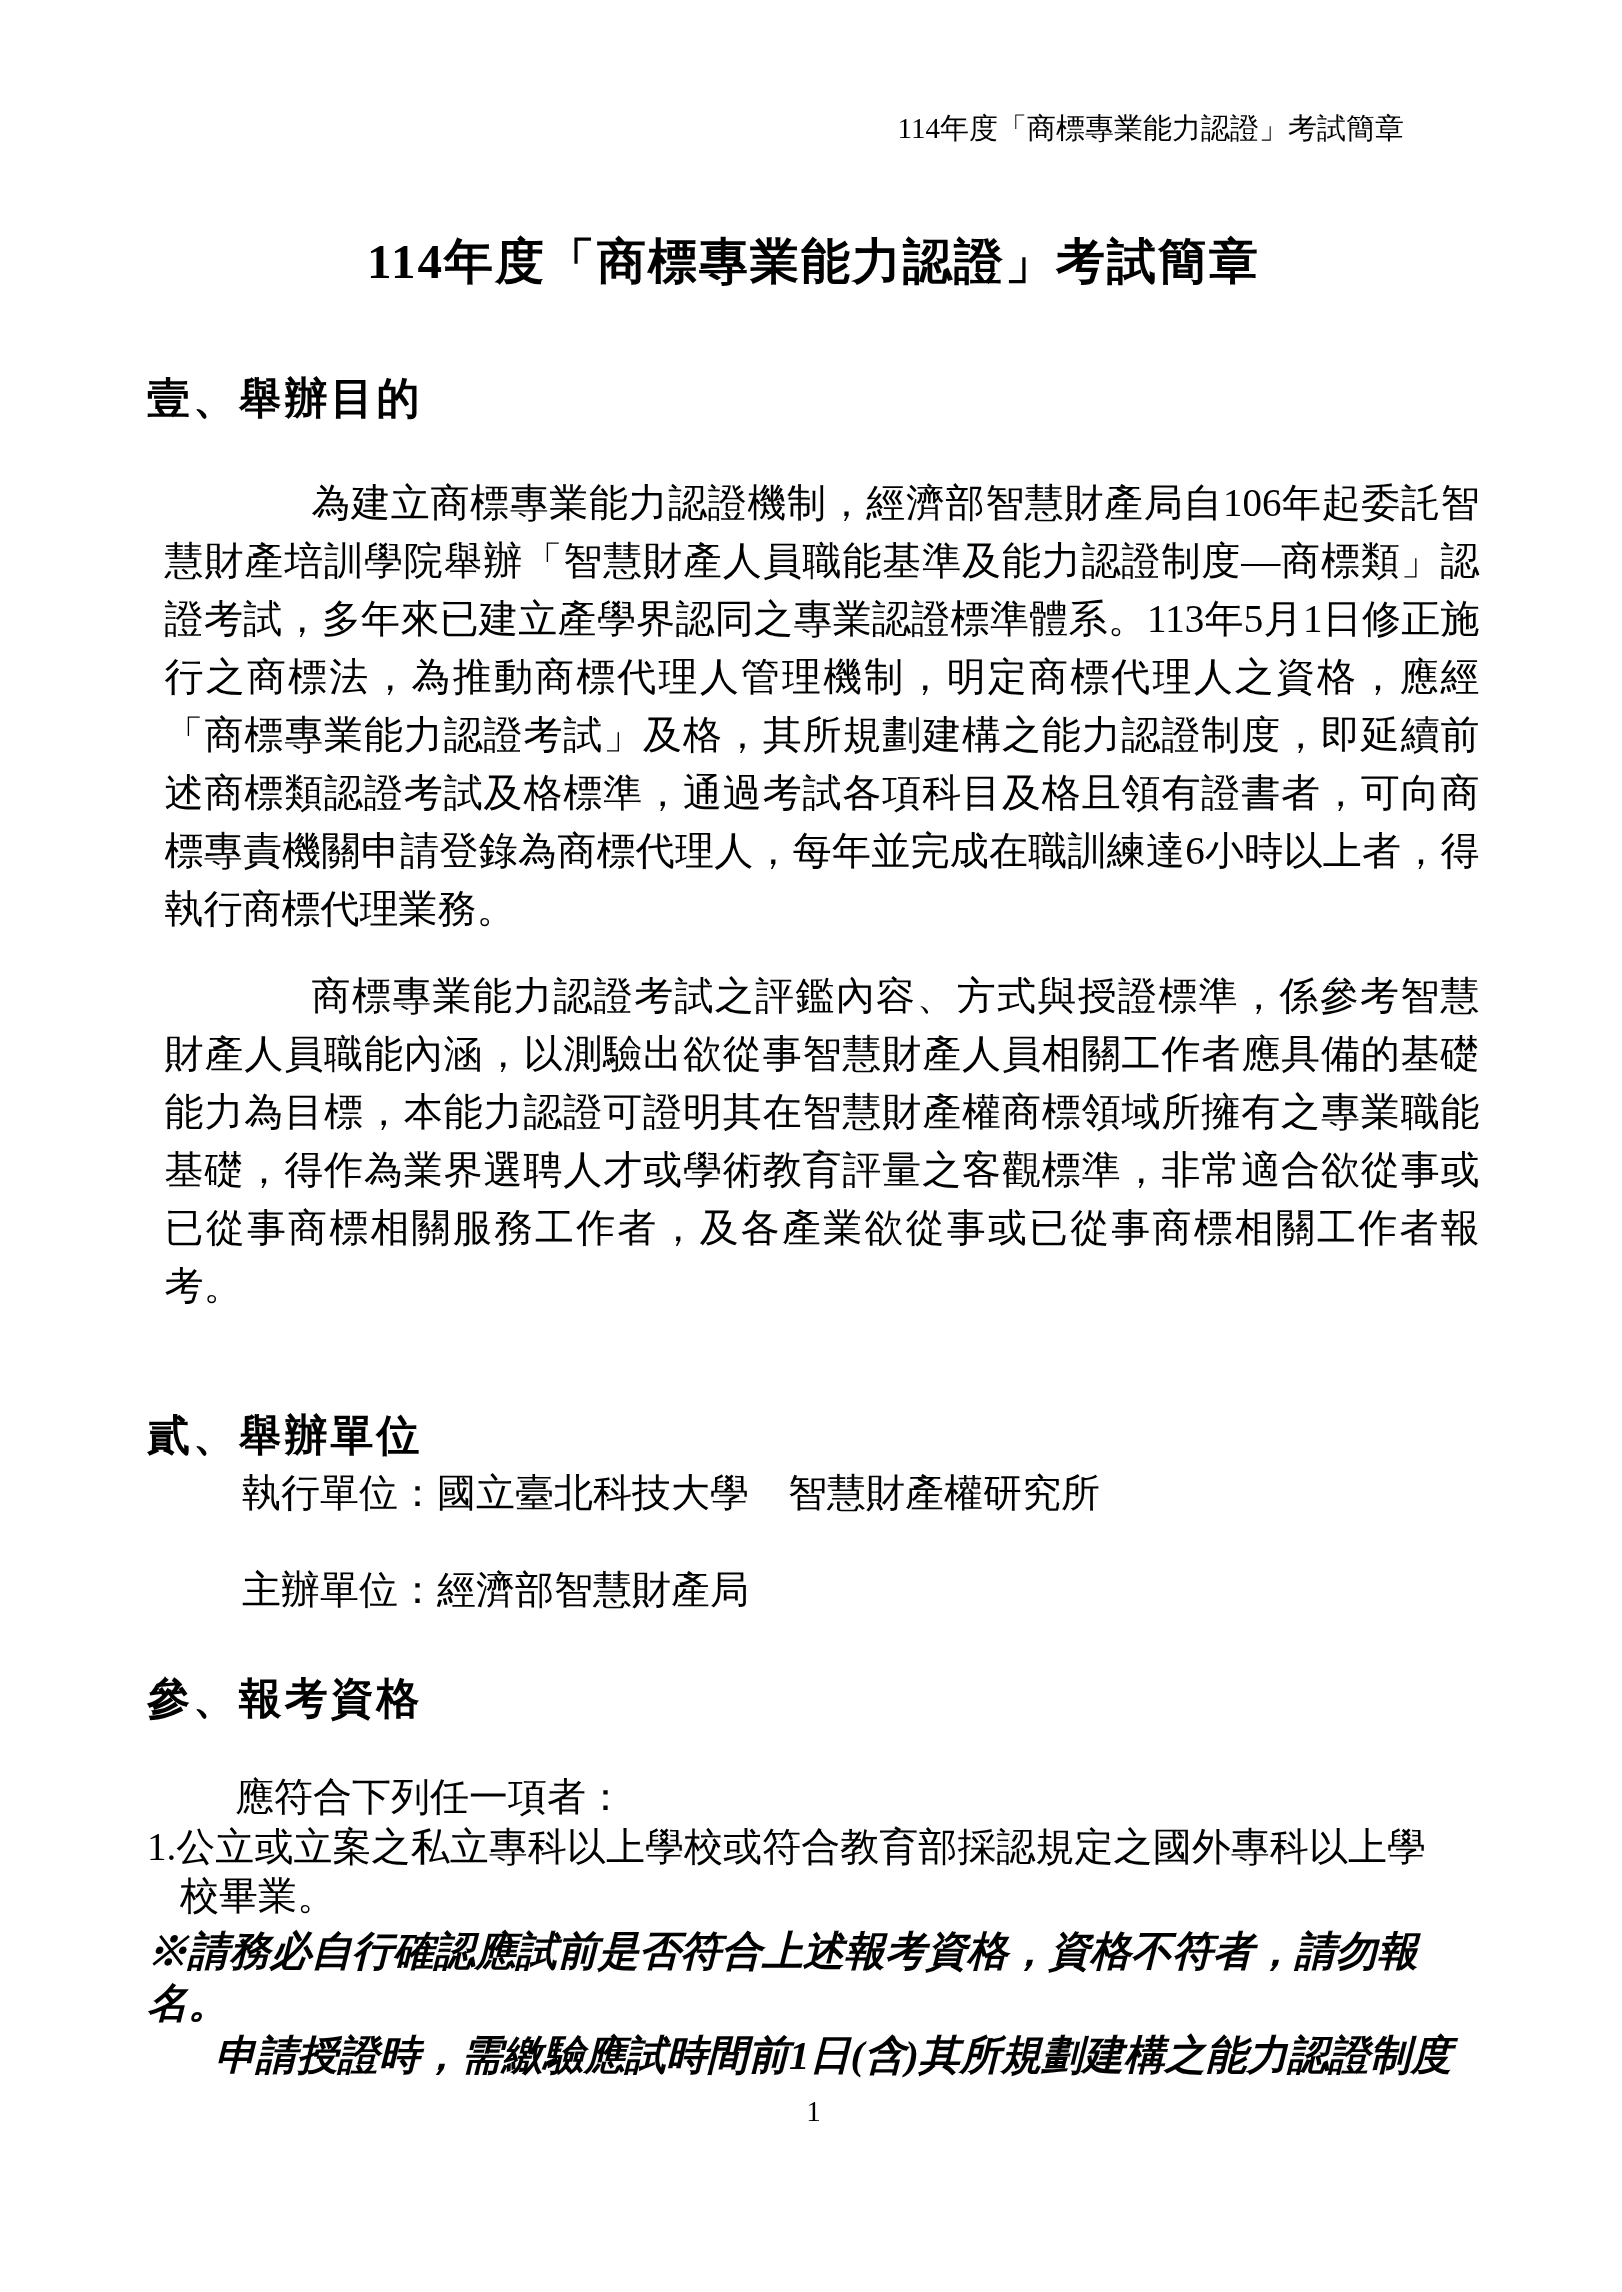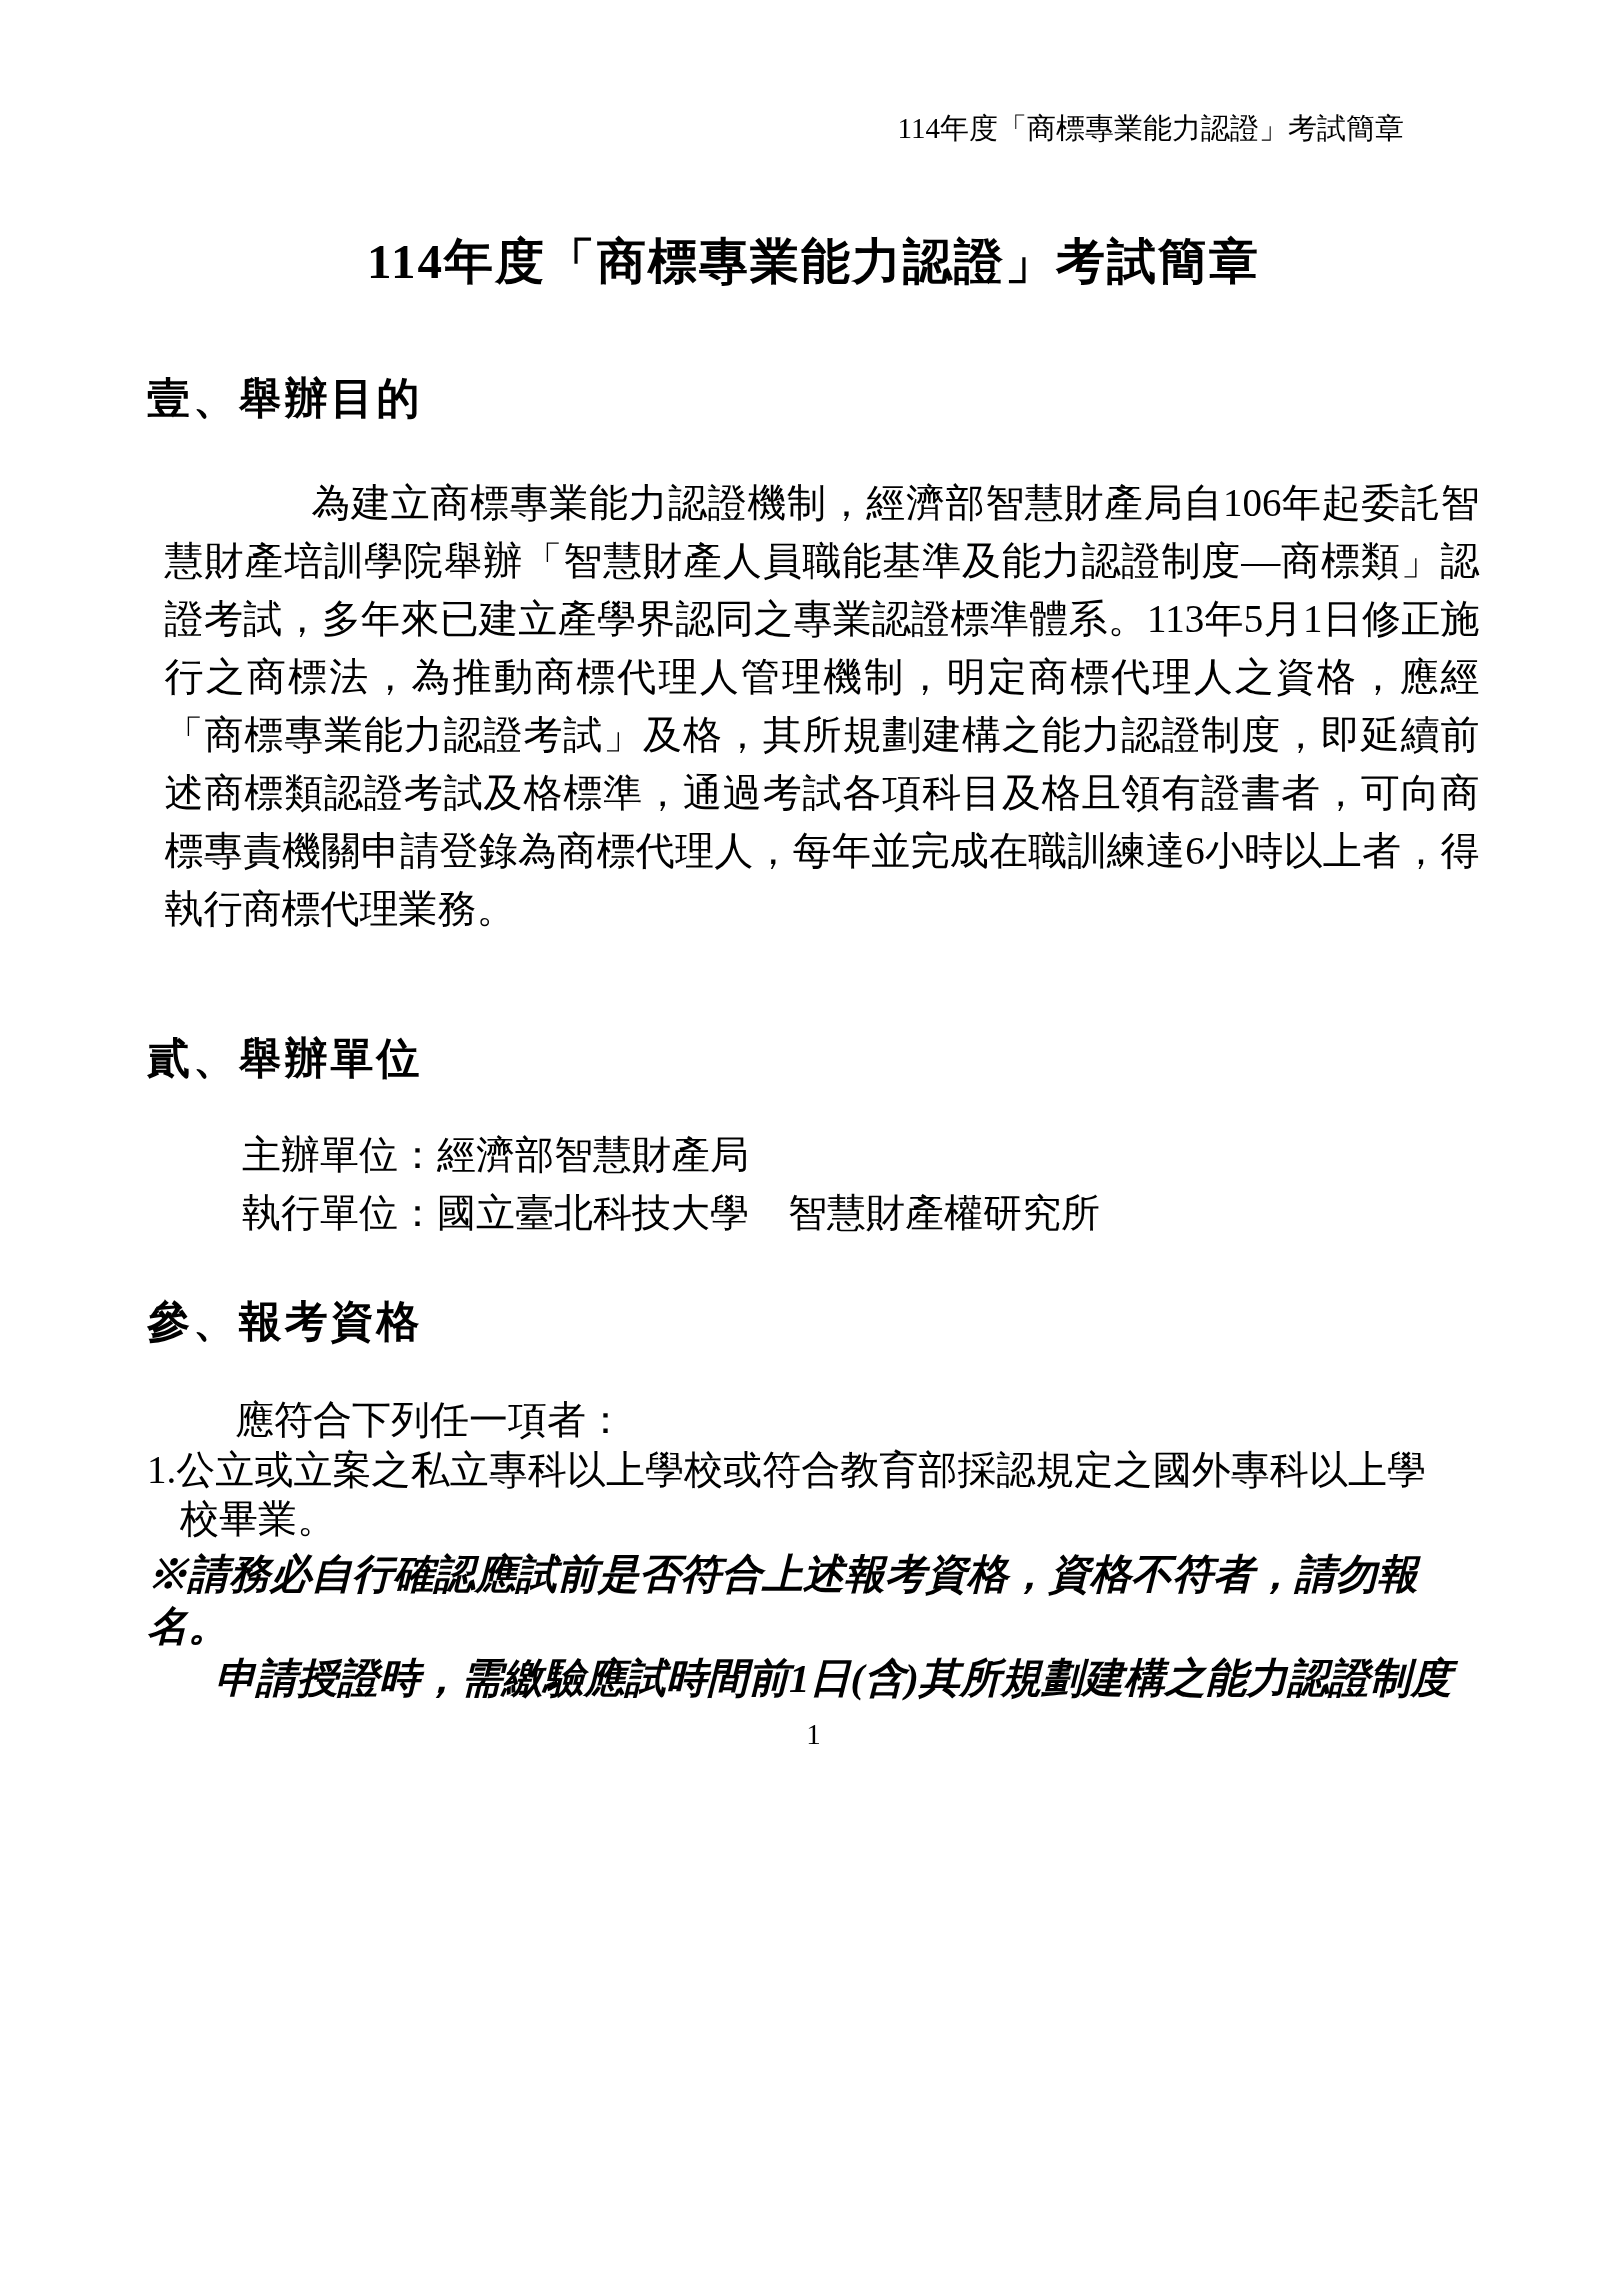--- a/index.html
+++ b/index.html
@@ -96,26 +96,27 @@
 
 <div class="page">
 
   <div class="running-header">114年度「商標專業能力認證」考試簡章</div>
 
   <h1 class="doc-title">114年度「商標專業能力認證」考試簡章</h1>
 
   <section>
     <h2 class="sec-heading h-purpose">壹、舉辦目的</h2>
     <p class="body-para first">為建立商標專業能力認證機制，經濟部智慧財產局自106年起委託智慧財產培訓學院舉辦「智慧財產人員職能基準及能力認證制度—商標類」認證考試，多年來已建立產學界認同之專業認證標準體系。113年5月1日修正施行之商標法，為推動商標代理人管理機制，明定商標代理人之資格，應經「商標專業能力認證考試」及格，其所規劃建構之能力認證制度，即延續前述商標類認證考試及格標準，通過考試各項科目及格且領有證書者，可向商標專責機關申請登錄為商標代理人，每年並完成在職訓練達6小時以上者，得執行商標代理業務。</p>
+    <p class="body-para second">商標專業能力認證考試之評鑑內容、方式與授證標準，係參考智慧財產人員職能內涵，以測驗出欲從事智慧財產人員相關工作者應具備的基礎能力為目標，本能力認證可證明其在智慧財產權商標領域所擁有之專業職能基礎，得作為業界選聘人才或學術教育評量之客觀標準，非常適合欲從事或已從事商標相關服務工作者，及各產業欲從事或已從事商標相關工作者報考。</p>
   </section>
 
   <section>
     <h2 class="sec-heading h-organizers">貳、舉辦單位</h2>
+    <p class="org-line">執行單位：國立臺北科技大學　智慧財產權研究所</p>
     <p class="org-line first">主辦單位：經濟部智慧財產局</p>
-    <p class="org-line">執行單位：國立臺北科技大學　智慧財產權研究所</p>
   </section>
 
   <section>
     <h2 class="sec-heading h-eligibility">參、報考資格</h2>
     <p class="elig-intro">應符合下列任一項者：</p>
     <p class="list-item">1.公立或立案之私立專科以上學校或符合教育部採認規定之國外專科以上學校畢業。</p>
     <p class="note-line l1">※請務必自行確認應試前是否符合上述報考資格，資格不符者，請勿報名。</p>
     <p class="note-line l2">申請授證時，需繳驗應試時間前1日(含)其所規劃建構之能力認證制度</p>
   </section>
 

